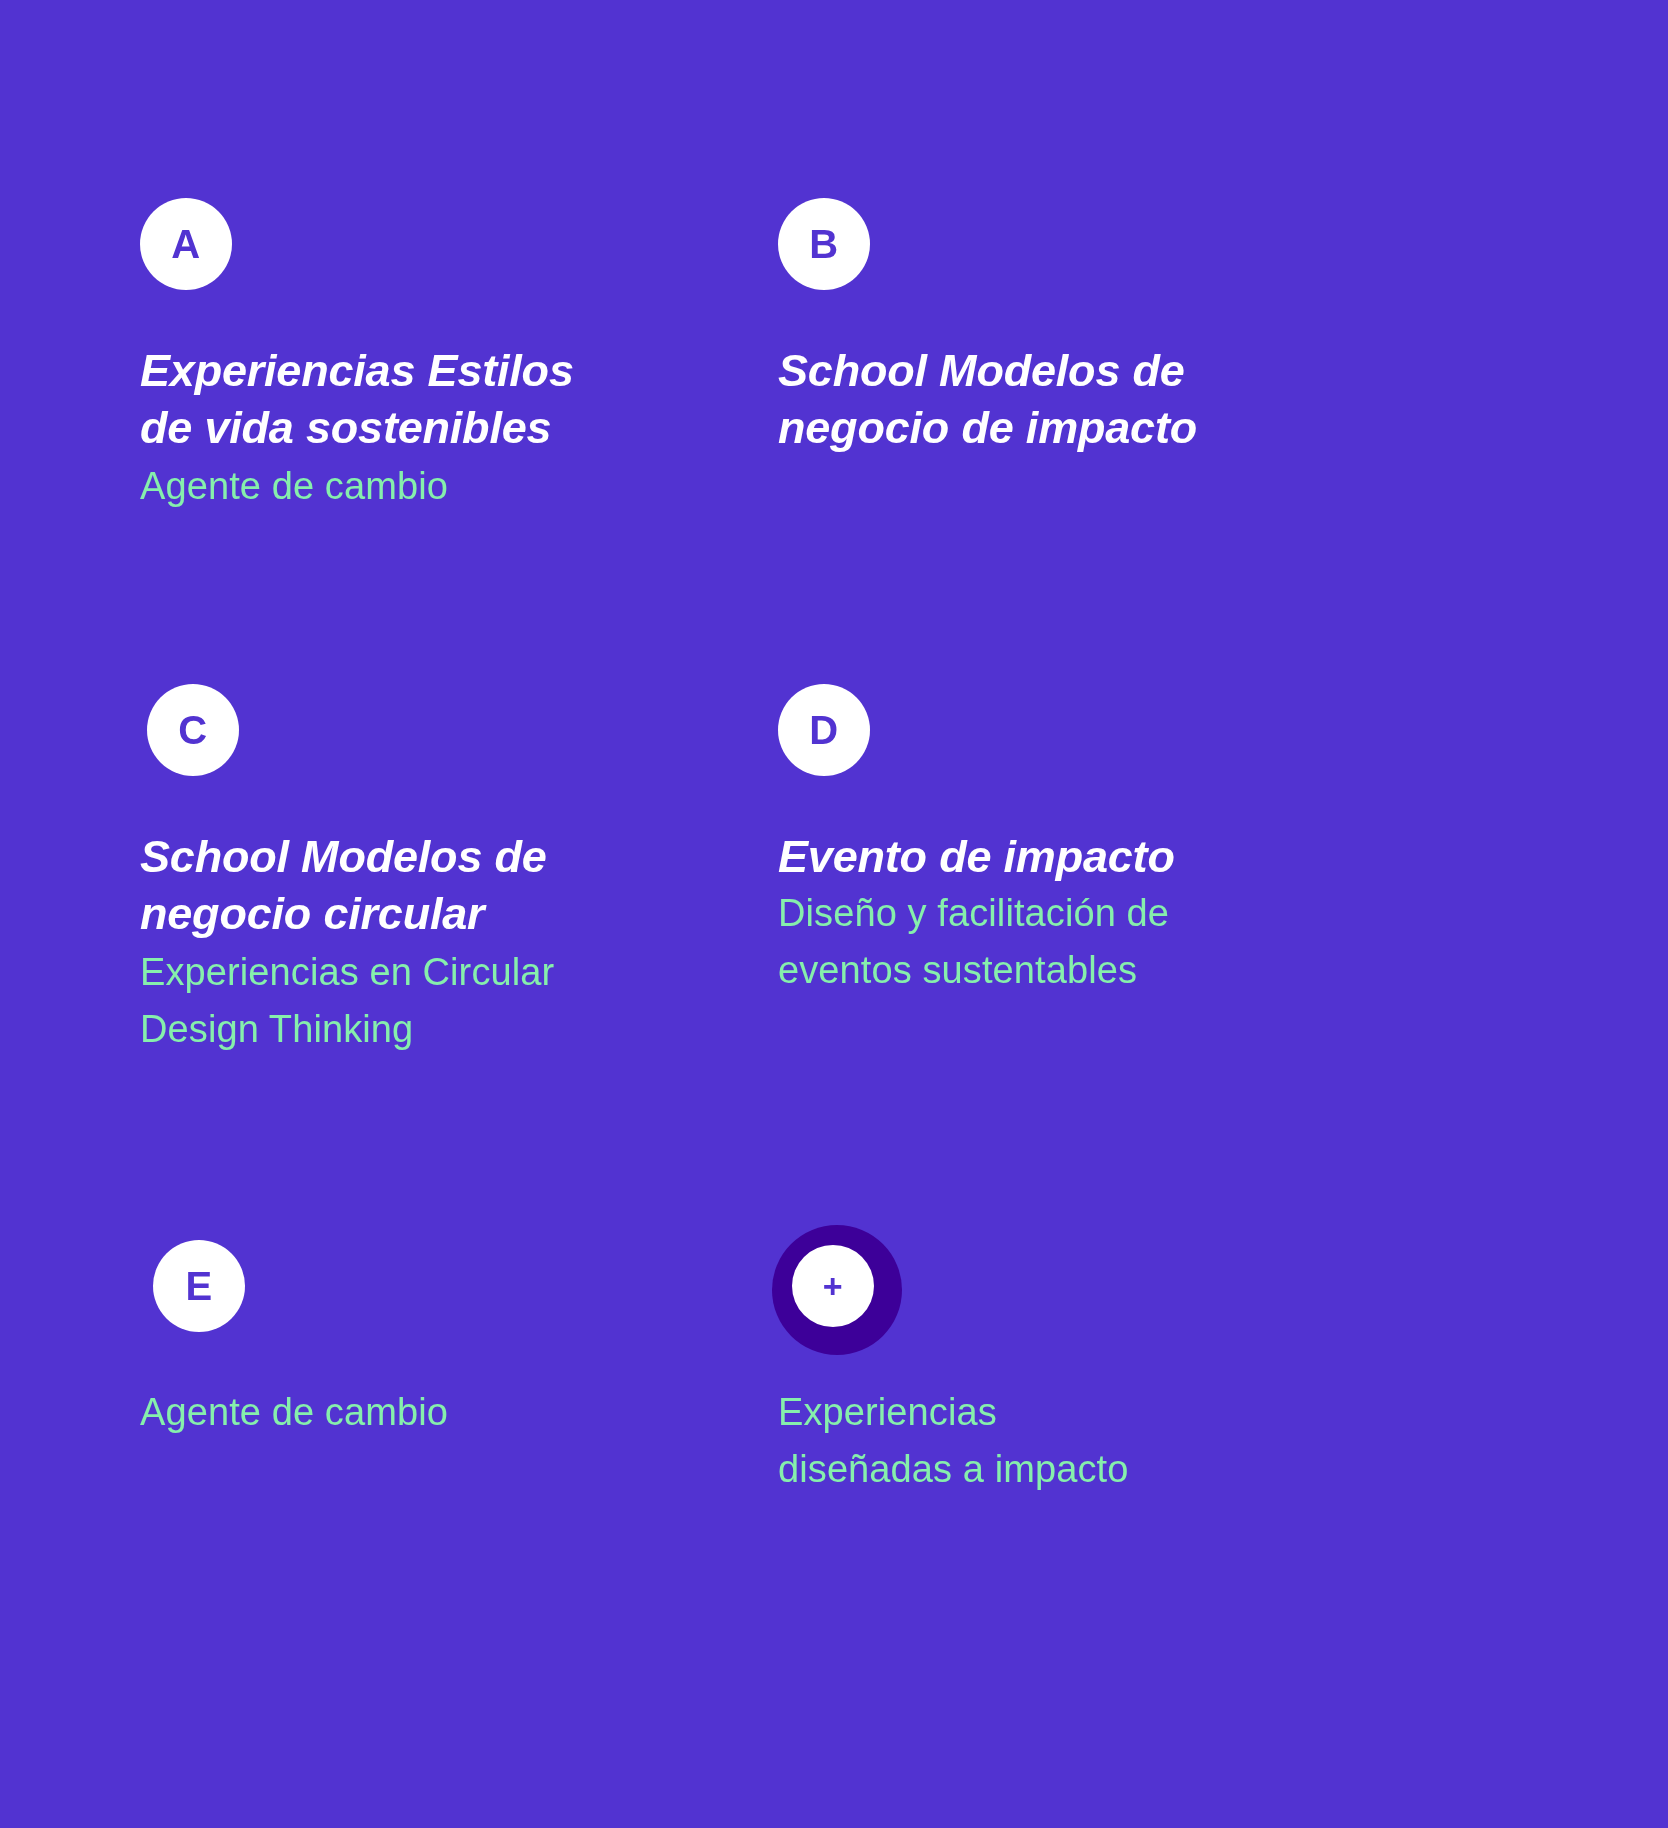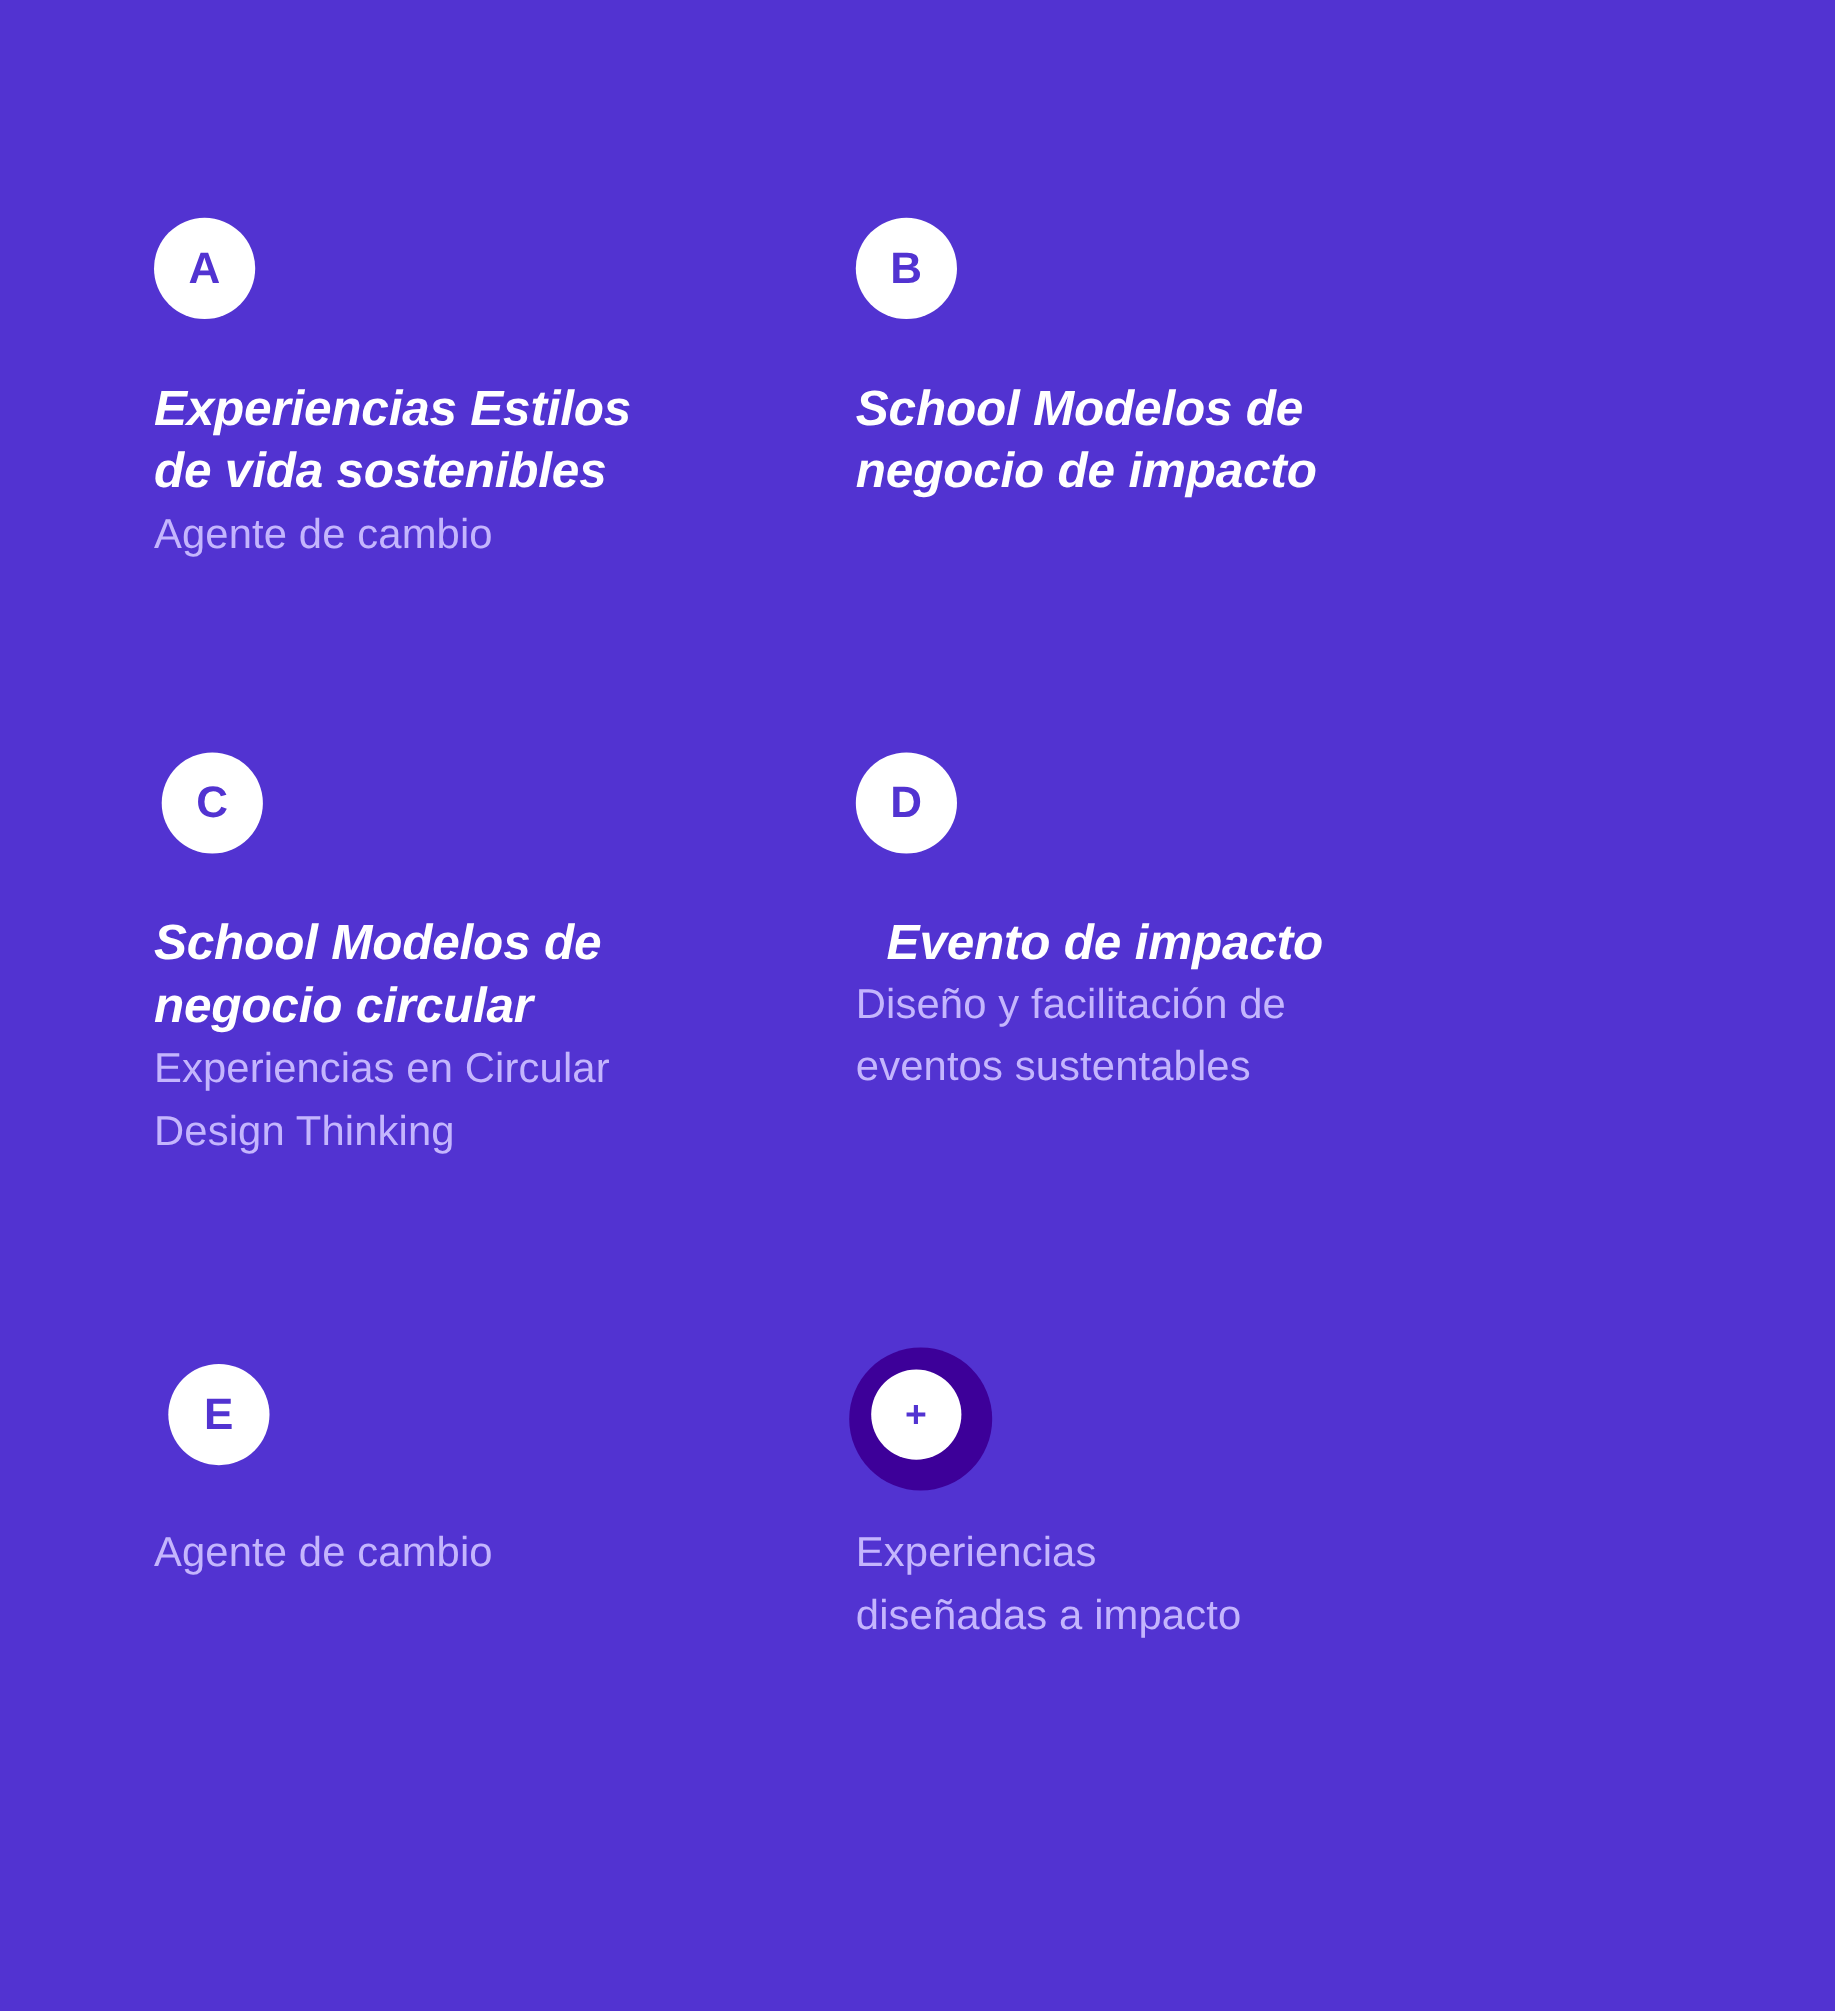--- a/index.html
+++ b/index.html
@@ -97,31 +97,31 @@
     font-weight: bold;
     line-height: 1.27;
     letter-spacing: -0.2px;
     margin: 0 0 2px 0;
     max-width: 640px;
     white-space: pre-line;
     font-style: italic;
   }
 
   .subtitle {
-    color: #c4b5fd;
+    color: #86efac;
     font-size: 38px;
     font-weight: 400;
     line-height: 1.5;
     letter-spacing: 0.1px;
     margin: 0;
     max-width: 640px;
     white-space: pre-line;
   }
 
-  .cell.tight .title { margin-bottom: 0; margin-left: 28px; }
+  .cell.tight .title { margin-bottom: 0; }
 </style>
 </head>
 <body>
 
 <div class="board">
   <div class="grid">
 
     <div class="cell col-left row-1">
       <div class="badge-wrap">
         <div class="badge">A</div>

